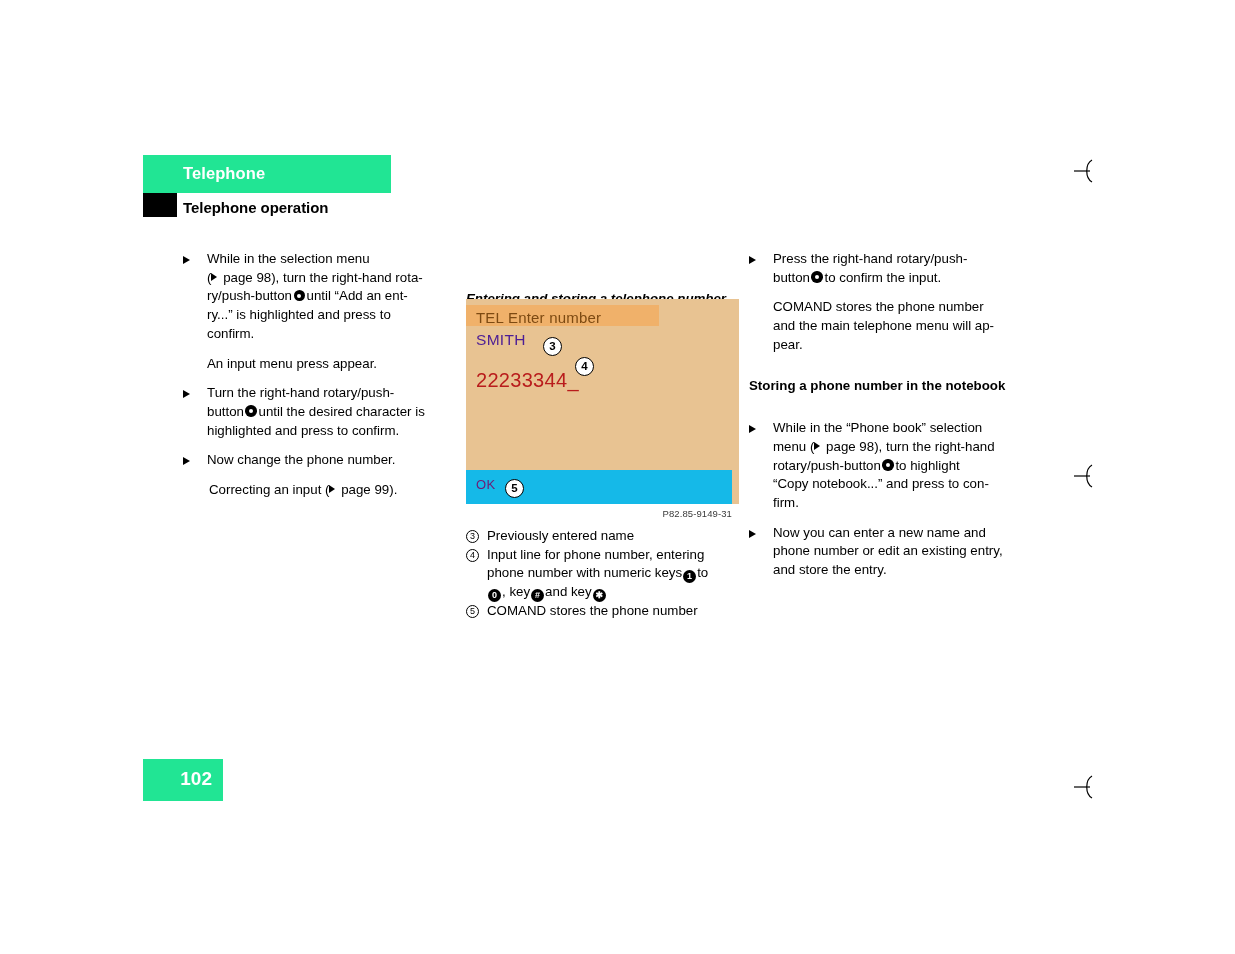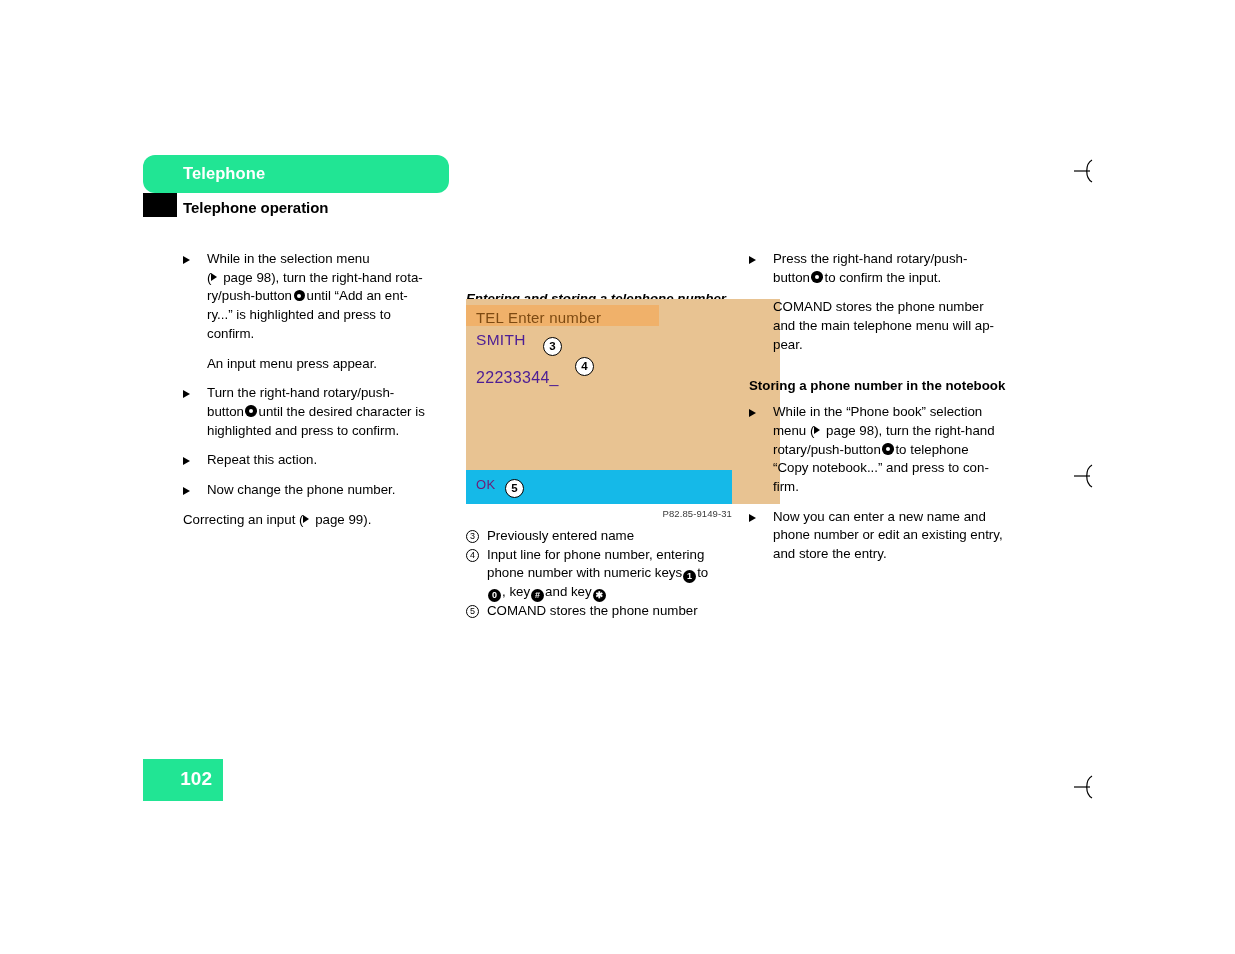--- a/index.html
+++ b/index.html
@@ -22,24 +22,23 @@
     width: 1235px;
     height: 954px;
     overflow: hidden;
   }
 
   
   .chapter-bar {
     position: absolute;
     left: 143px;
     top: 155px;
-    width: 306px;
+    width: 248px;
     height: 38px;
     background: #21e594;
-    border-radius: 12px;
   }
   .chapter-title {
     position: absolute;
     left: 40px;
     top: 9px;
     font-size: 16.5px;
     font-weight: bold;
     color: #ffffff;
     letter-spacing: 0.1px;
   }
@@ -90,20 +89,21 @@
     border-top: 4.8px solid transparent;
     border-bottom: 4.8px solid transparent;
   }
   .para {
     padding-left: 24px;
     margin-bottom: 11px;
   }
   .para-flush {
     padding-left: 0;
     margin-bottom: 11px;
+    margin-left: 26px;
   }
 
   
   .knob {
     display: inline-block;
     width: 11.5px;
     height: 11.5px;
     border-radius: 50%;
     background: #000;
     position: relative;
@@ -169,29 +169,29 @@
     font-style: italic;
     font-size: 13.3px;
     line-height: 18.7px;
     margin-bottom: 12px;
   }
   .subhead-bold {
     font-weight: bold;
     font-size: 13.3px;
     line-height: 18.7px;
     margin-top: 22px;
-    margin-bottom: 8px;
+    margin-bottom: 24px;
   }
 
   
   .figure {
     position: absolute;
     left: 466px;
     top: 299px;
-    width: 314px;
+    width: 273px;
     height: 205px;
     background: #e8c392;
     overflow: hidden;
   }
   .screen-titlebar {
     position: absolute;
     left: 0; top: 6px;
     width: 193px;
     height: 21px;
     background: #f0b16a;
@@ -206,22 +206,22 @@
   .screen-name {
     position: absolute;
     left: 10px; top: 32px;
     font-size: 15.5px;
     color: #4c1d95;
     letter-spacing: 0.3px;
   }
   .screen-number {
     position: absolute;
     left: 10px; top: 70px;
-    font-size: 16px;
-    color: #4c1d95;
+    font-size: 20px;
+    color: #b91c1c;
     letter-spacing: 0.3px;
   }
   .screen-footerbar {
     position: absolute;
     left: 0; bottom: 0;
     width: 266px;
     height: 34px;
     background: #15b9e8;
   }
   .screen-ok {
@@ -333,23 +333,20 @@
     </div>
 
     <div class="para">An input menu press appear.</div>
 
     <div class="bullet">
       <span>Turn the right-hand rotary/push-</span><br>
       <span>button</span><span class="knob"></span><span>until the desired character is</span><br>
       <span>highlighted and press to confirm.</span>
     </div>
 
-    <div class="bullet">
-      <span>Repeat this action.</span>
-    </div>
 
 
     <div class="bullet">
       <span>Now change the phone number.</span>
     </div>
 
     <div class="para-flush">
       <span>Correcting an input (</span><span class="pgref"></span><span> page 99).</span>
     </div>
 
@@ -400,21 +397,21 @@
       <span>COMAND stores the phone number</span><br>
       <span>and the main telephone menu will ap-</span><br>
       <span>pear.</span>
     </div>
 
     <div class="subhead-bold">Storing a phone number in the notebook</div>
 
     <div class="bullet">
       <span>While in the “Phone book” selection</span><br>
       <span>menu (</span><span class="pgref"></span><span> page 98), turn the right-hand</span><br>
-      <span>rotary/push-button</span><span class="knob"></span><span>to telephone</span><br>
+      <span>rotary/push-button</span><span class="knob"></span><span>to highlight</span><br>
       <span>“Copy notebook...” and press to con-</span><br>
       <span>firm.</span>
     </div>
 
     <div class="bullet">
       <span>Now you can enter a new name and</span><br>
       <span>phone number or edit an existing entry,</span><br>
       <span>and store the entry.</span>
     </div>
 

